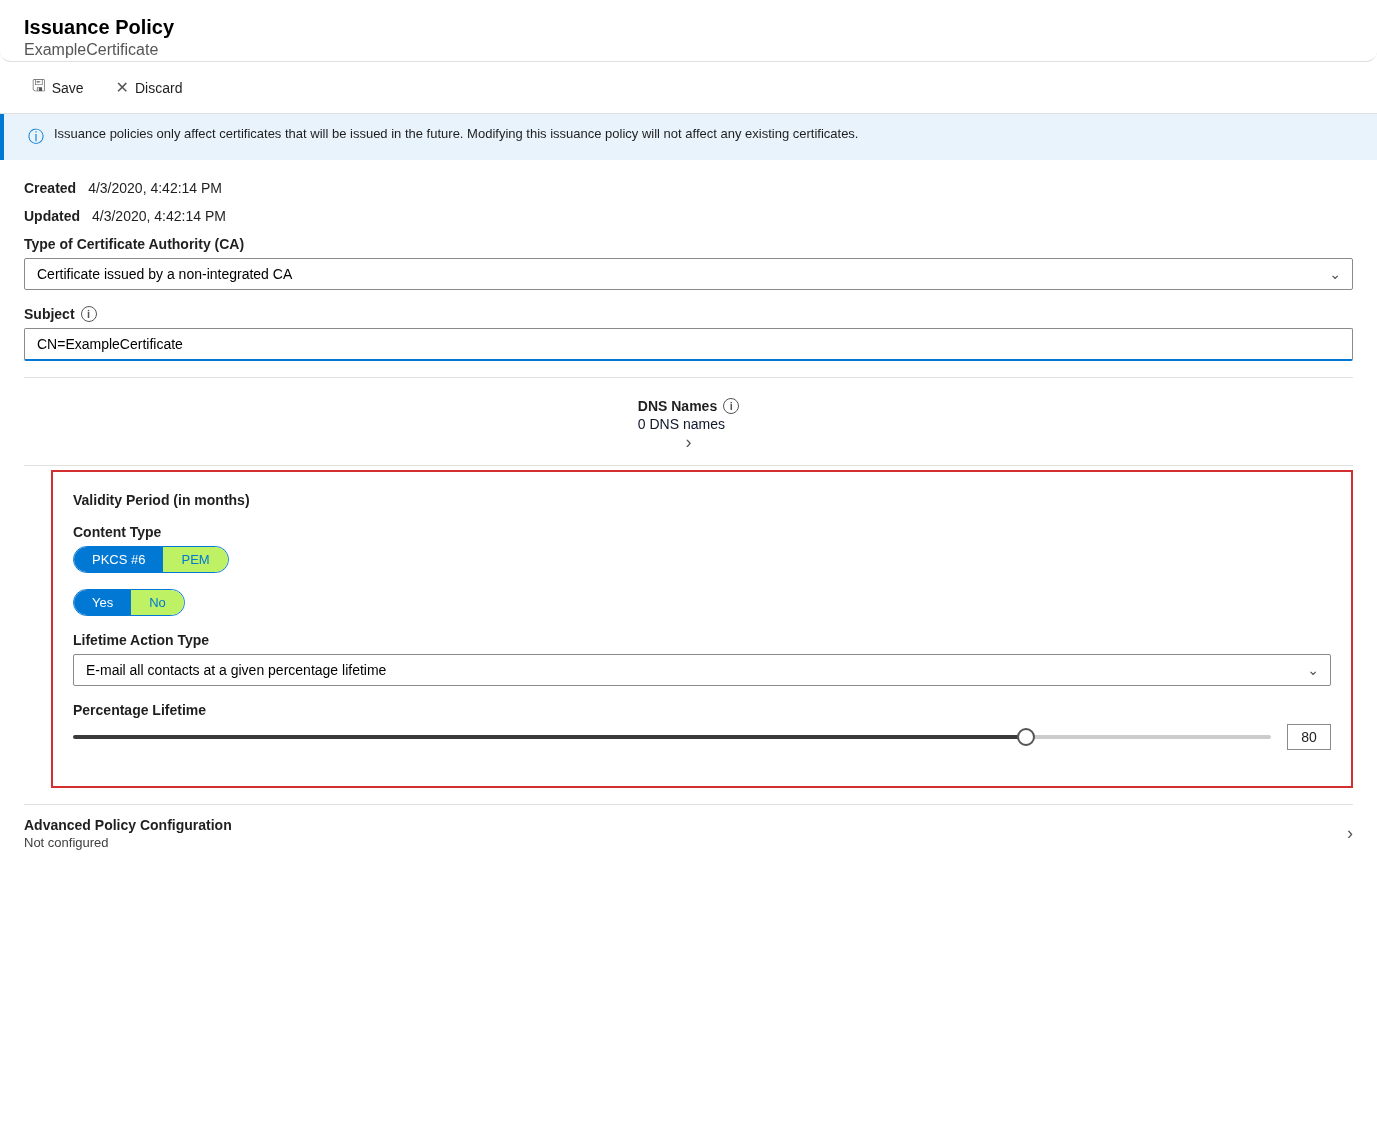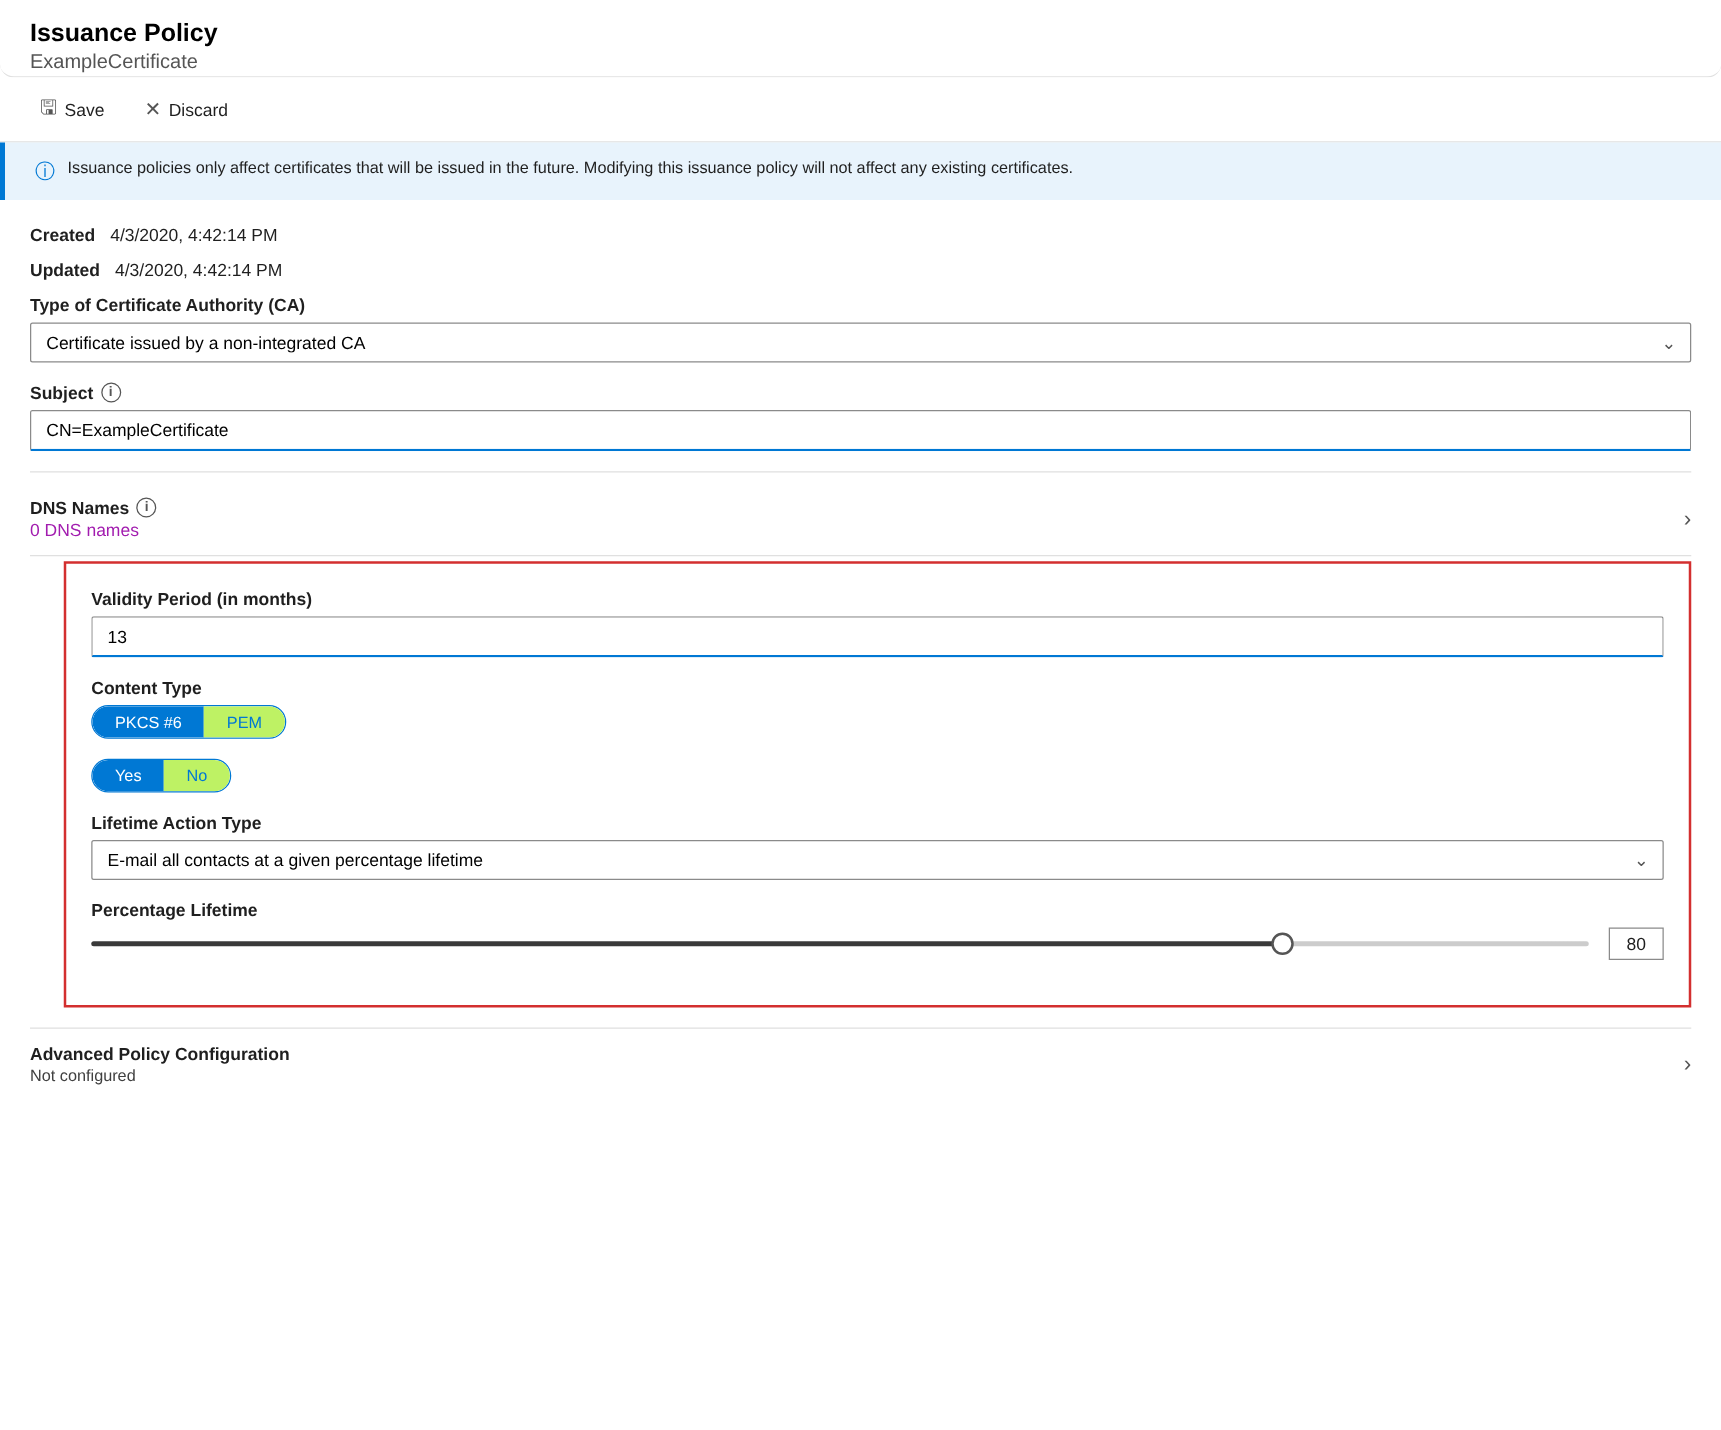--- a/index.html
+++ b/index.html
@@ -136,23 +136,24 @@
       font-size: 14px;
       border-bottom: 2px solid #0078d4;
     }
     .dns-row {
       display: flex;
       align-items: center;
       justify-content: space-between;
       padding: 12px 0;
       border-bottom: 1px solid #e0e0e0;
       margin-bottom: 4px;
+      flex-direction: column;
     }
     .dns-left .field-label { margin-bottom: 2px; }
-    .dns-count { font-size: 14px; color: #a21caf; }
+    .dns-count { font-size: 14px; color: #0f172a; }
     .chevron-right { color: #555; font-size: 18px; cursor: pointer; }
 
     
     .highlighted-section {
       border: 2px solid #d32f2f;
       padding: 20px 20px;
       margin-bottom: 16px;
       margin-left: 27px;
     }
 
@@ -289,21 +290,20 @@
       </div>
       <div class="dns-count">0 DNS names</div>
     </div>
     <span class="chevron-right">›</span>
   </div>
 
   <div class="highlighted-section">
 
     <div class="field-group">
       <div class="field-label">Validity Period (in months)</div>
-      <input type="text" class="text-input" value="13" style="">
     </div>
 
     <div class="field-group">
       <div class="field-label">Content Type</div>
       <div class="toggle-group">
         <button class="toggle-option active">PKCS #6</button>
         <button class="toggle-option">PEM</button>
       </div>
     </div>
 

